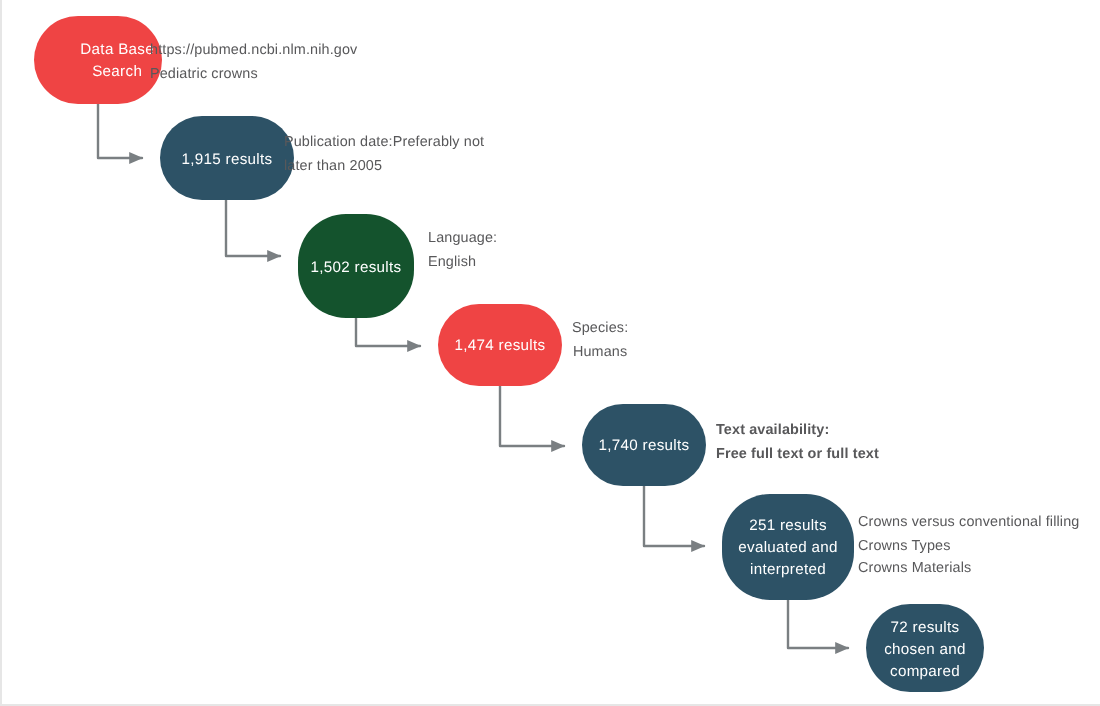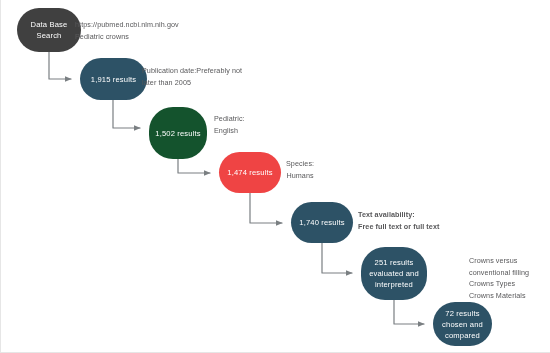--- a/index.html
+++ b/index.html
@@ -70,21 +70,21 @@
         <path d="M 48 52 L 48 79 L 70 79"></path>
         <path d="M 112 100 L 112 128 L 139 128"></path>
         <path d="M 177 148 L 177 173 L 209 173"></path>
         <path d="M 249 193 L 249 223 L 281 223"></path>
         <path d="M 321 243 L 321 273 L 351 273"></path>
         <path d="M 393 300 L 393 324 L 423 324"></path>
       </g>
   </svg>
 
   <div id="node-group">
-      <div class="node" style="left: 16px; top: 8px; width: 64px; height: 44px; background: #404040; color: rgb(255, 255, 255);">
+      <div class="node" style="left: 16px; top: 8px; width: 64px; height: 44px; background: #ef4444; color: rgb(255, 255, 255); justify-content: flex-end;">
         <span class="node-label">Data Base
 Search</span>
       </div>
       <div class="node" style="left: 79px; top: 58px; width: 67px; height: 42px; background: rgb(45, 82, 102); color: rgb(255, 255, 255);">
         <span class="node-label">1,915 results</span>
       </div>
       <div class="node" style="left: 148px; top: 107px; width: 58px; height: 52px; background: #14532d; color: rgb(255, 255, 255);">
         <span class="node-label">1,502 results</span>
       </div>
       <div class="node" style="left: 218px; top: 152px; width: 62px; height: 41px; background: #ef4444; color: rgb(255, 255, 255);">
@@ -102,24 +102,24 @@
         <span class="node-label">72 results
 chosen and
 compared</span>
       </div>
     </div>
   <div id="annotation-group">
       <div class="annotation" style="left: 74px; top: 19px; color: rgb(88, 88, 90);">https://pubmed.ncbi.nlm.nih.gov
 Pediatric crowns</div>
       <div class="annotation" style="left: 141px; top: 65px; color: rgb(88, 88, 90);">Publication date:Preferably not
 later than 2005</div>
-      <div class="annotation" style="left: 213px; top: 113px; color: rgb(88, 88, 90);">Pediatric:
+      <div class="annotation" style="left: 213px; top: 113px; color: rgb(88, 88, 90);">Language:
 English</div>
       <div class="annotation" style="left: 285px; top: 158px; color: rgb(88, 88, 90); text-align: center;">Species:
 Humans</div>
       <div class="annotation" style="left: 357px; top: 209px; color: rgb(88, 88, 90); font-weight: bold;">Text availability:
 Free full text or full text</div>
-      <div class="annotation" style="left: 428px; top: 255px; color: rgb(88, 88, 90); margin-left: 40px;">Crowns versus conventional filling
+      <div class="annotation" style="left: 428px; top: 255px; color: rgb(88, 88, 90);">Crowns versus conventional filling
 Crowns Types
 Crowns Materials</div>
     </div>
 
 </div>
 
 </body></html>

